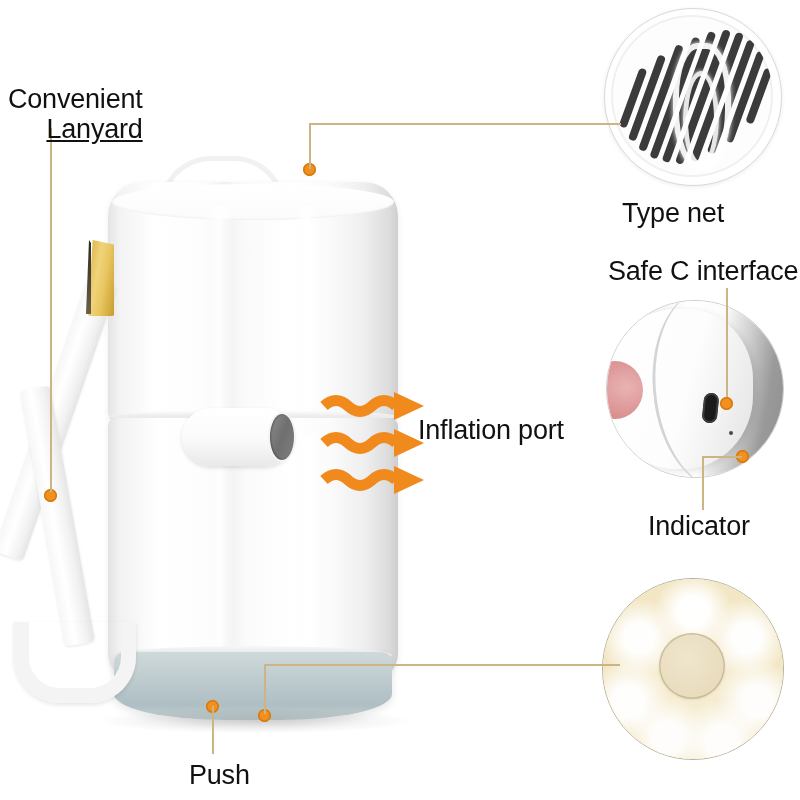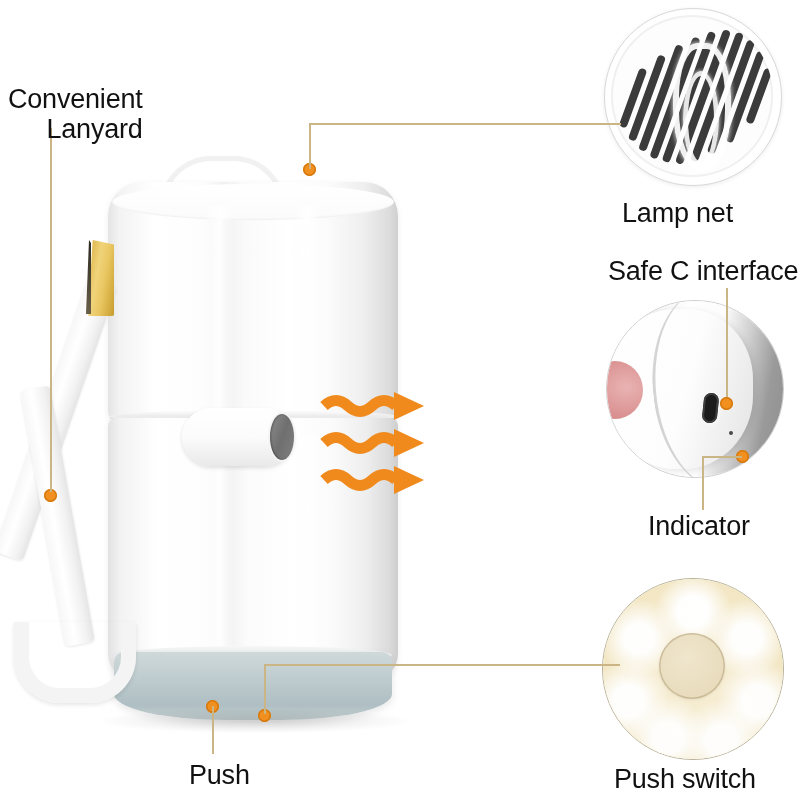--- a/index.html
+++ b/index.html
@@ -452,26 +452,26 @@
   <div class="lead h" style="left:702px; top:456px; width:40px;"></div>
   <div class="lead v" style="left:702px; top:456px; height:54px;"></div>
 
   <div class="dot" style="left:206px; top:700px;"></div>
   <div class="lead v" style="left:212px; top:706px; height:48px;"></div>
 
   <div class="dot" style="left:258px; top:709px;"></div>
   <div class="lead v" style="left:264px; top:664px; height:50px;"></div>
   <div class="lead h" style="left:264px; top:664px; width:356px;"></div>
 
-  <div class="label" style="left:8px;   top:84px;  text-align:right;"><span>Convenient</span><br><span style="display:inline-block; padding-left:26px;">Lanyard</span></div>
-
-  <div class="label" style="left:622px; top:198px;">Lamp net</div>
+  <div class="label" style="left:8px;   top:84px;  text-align:right;"><span>Convenient</span><br><span style="display:inline-block; padding-left:26px;text-decoration:underline;">Lanyard</span></div>
+
+  <div class="label" style="left:622px; top:198px;">Type net</div>
 
   <div class="label" style="left:608px; top:256px;">Safe C interface</div>
 
   <div class="label" style="left:648px; top:511px;">Indicator</div>
 
+  <div class="label" style="left:418px; top:415px;">Inflation port</div>
 
   <div class="label" style="left:189px; top:760px;">Push</div>
 
-  <div class="label" style="left:614px; top:764px;">Push switch</div>
 
 </div>
 
 </body></html>

